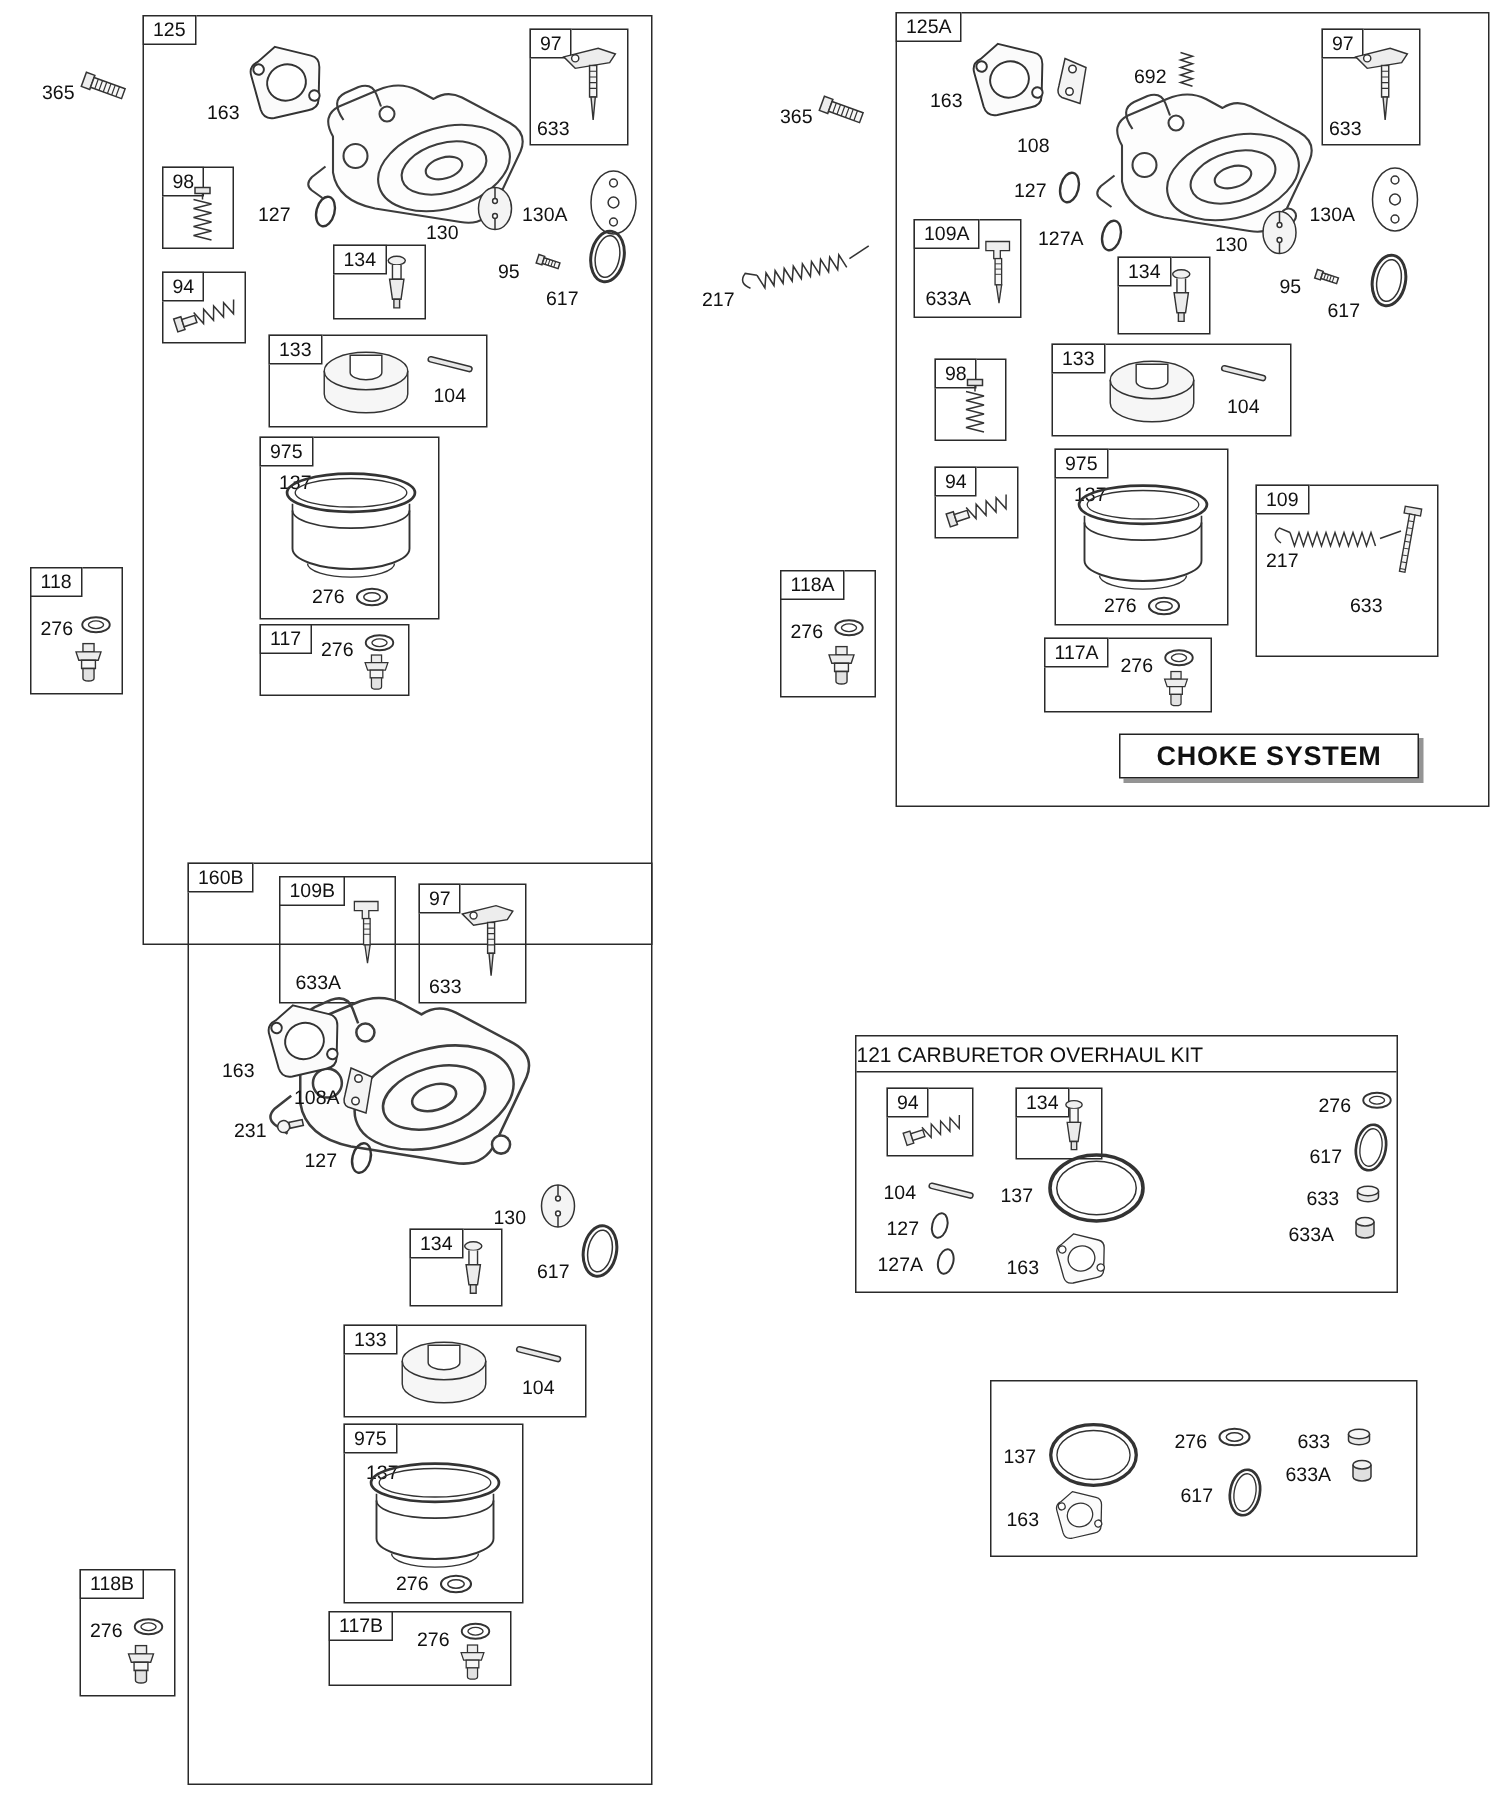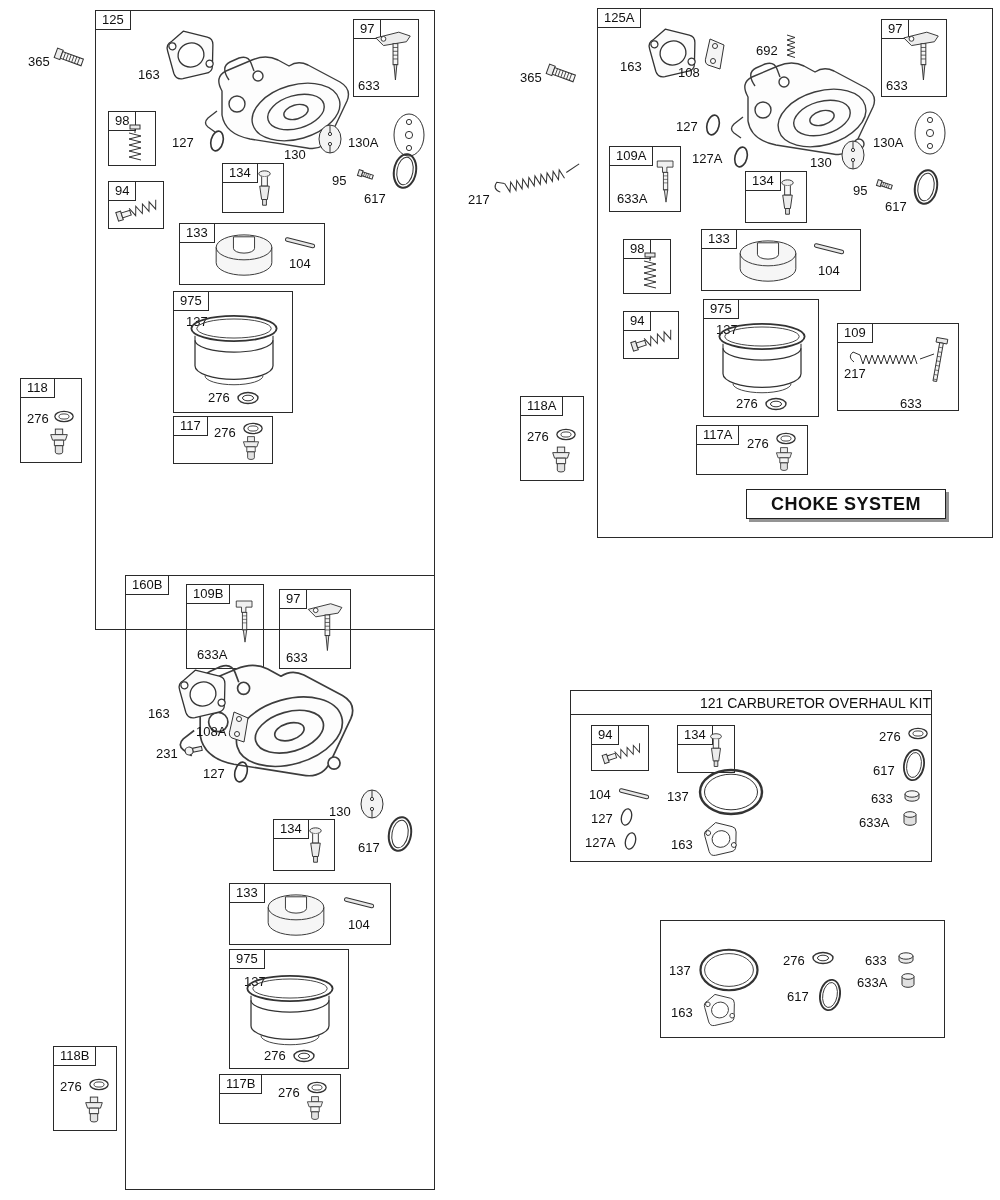--- a/index.html
+++ b/index.html
@@ -7,21 +7,21 @@
   .canvas { position:relative; width:1000px; height:1200px; background:#ffffff;
             font-family:"Liberation Sans","DejaVu Sans",sans-serif; color:#111; overflow:hidden; }
   .sec  { position:absolute; border:1.5px solid #2a2a2a; background:transparent; }
   .ibox { position:absolute; border:1.3px solid #2a2a2a; background:transparent; }
   .tag  { position:absolute; top:-1px; left:-1px; border:1.3px solid #2a2a2a; background:#fff;
           padding:1px 6px; font-size:13px; line-height:16px; white-space:nowrap; }
   .lbl  { position:absolute; font-size:13px; line-height:15px; white-space:nowrap; }
   .title{ position:absolute; border:1.4px solid #222; background:#fff;
           box-shadow:3px 3px 0 rgba(60,60,60,.55); font-weight:bold; font-size:18px;
           line-height:20px; text-align:center; padding:4px 0; letter-spacing:.5px; }
-  .khdr { position:absolute; top:0; left:0; right:0; text-align:right; font-size:14px;
+  .khdr { position:absolute; top:0; left:0; right:0; text-align:left; font-size:14px;
           padding:4px 0 3px; border-bottom:1.3px solid #2a2a2a; }
   .part { position:absolute; line-height:0; }
   svg   { overflow:visible; }
 </style>
 </head>
 <body>
 
 <div class="canvas">
 
 <svg width="0" height="0" style="position:absolute">
@@ -340,21 +340,21 @@
           <use href="#s-carb"></use>
         </svg></div>
   <div class="part" style="left:46px;top:16px;"><svg width="58" height="56">
           <use href="#s-gasket163"></use>
         </svg></div>
   <div class="lbl" style="left:22px;top:50px;">163</div>
 
   <div class="part" style="left:104px;top:28px;"><svg width="26" height="34">
           <use href="#s-link108"></use>
         </svg></div>
-  <div class="lbl" style="left:80px;top:56px;">108</div>
+  <div class="lbl" style="left:80px;top:80px;">108</div>
 
   <div class="part" style="left:186px;top:24px;"><svg width="14" height="26">
           <use href="#s-spring692"></use>
         </svg></div>
   <div class="lbl" style="left:158px;top:34px;">692</div>
 
   <div class="lbl" style="left:78px;top:110px;">127</div>
   <div class="part" style="left:106px;top:104px;"><svg width="18" height="24">
           <use href="#s-oring-tilt"></use>
         </svg></div>
@@ -437,21 +437,21 @@
     <div class="lbl" style="left:12px;top:22px;">137</div>
     <div class="part" style="left:6px;top:22px;"><svg width="104" height="78">
             <use href="#s-bowl"></use>
           </svg></div>
     <div class="lbl" style="left:32px;top:96px;">276</div>
     <div class="part" style="left:60px;top:97px;"><svg width="24" height="14">
             <use href="#s-ring276"></use>
           </svg></div>
   </div>
 
-  <div class="ibox" style="left:239px;top:314px;width:122px;height:88px;">
+  <div class="ibox" style="left:239px;top:314px;width:122px;height:115px;">
     <div class="tag">109</div>
     <div class="part" style="left:8px;top:22px;"><svg width="96" height="26">
             <use href="#s-spring-long"></use>
           </svg></div>
     <div class="part" style="left:88px;top:12px;"><svg width="24" height="54">
             <use href="#s-screw109"></use>
           </svg></div>
     <div class="lbl" style="left:6px;top:42px;">217</div>
     <div class="lbl" style="left:62px;top:72px;">633</div>
   </div>
@@ -463,21 +463,21 @@
             <use href="#s-ring276"></use>
           </svg></div>
     <div class="part" style="left:76px;top:20px;"><svg width="22" height="27">
             <use href="#s-bolt276"></use>
           </svg></div>
   </div>
 
   <div class="title" style="left:148px;top:480px;width:200px;height:30px;">CHOKE SYSTEM</div>
 </div>
 
-<div class="ibox" style="left:520px;top:396px;width:64px;height:85px;">
+<div class="ibox" style="left:520px;top:380px;width:64px;height:85px;">
   <div class="tag">118A</div>
   <div class="lbl" style="left:6px;top:32px;">276</div>
   <div class="part" style="left:34px;top:31px;"><svg width="22" height="13">
           <use href="#s-ring276"></use>
         </svg></div>
   <div class="part" style="left:28px;top:48px;"><svg width="24" height="30">
           <use href="#s-bolt276"></use>
         </svg></div>
 </div>
 

